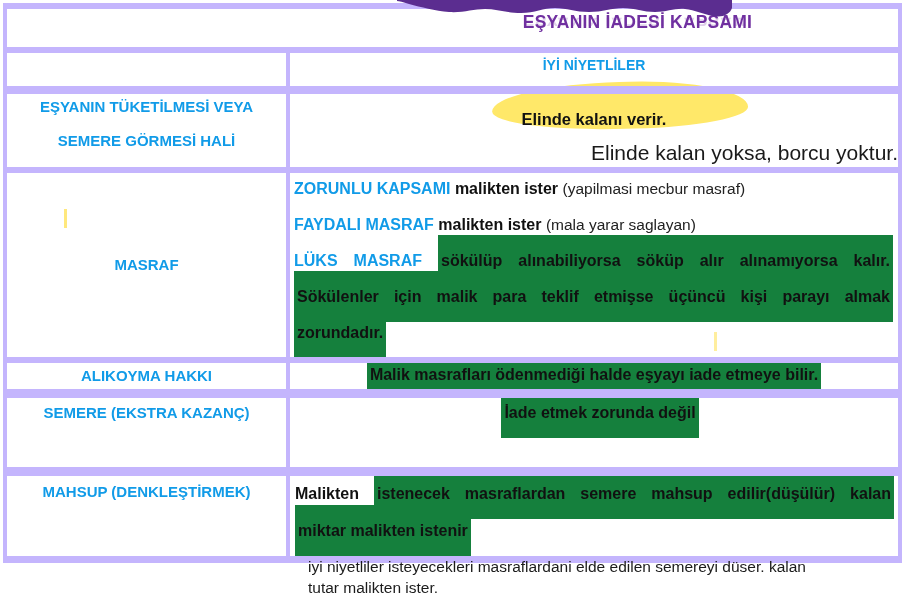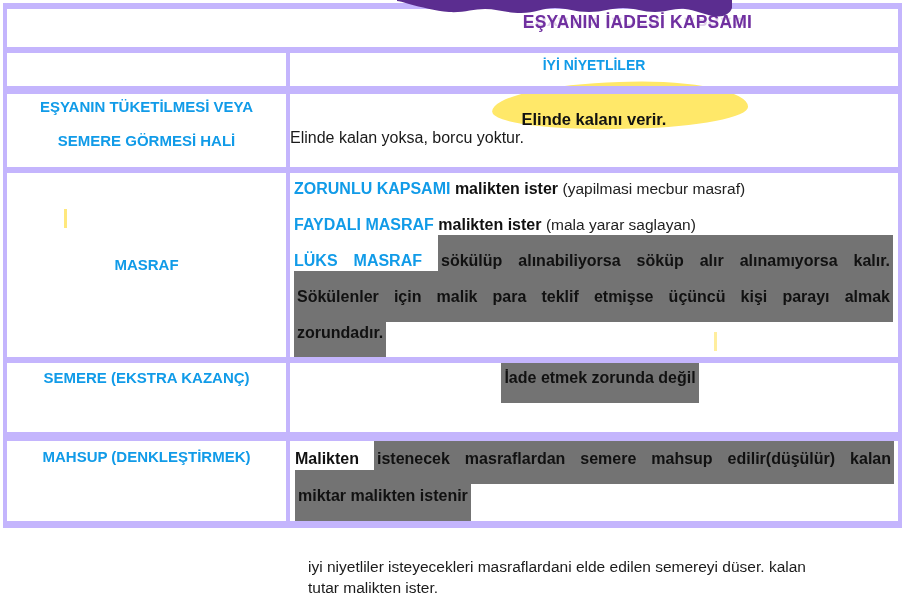--- a/index.html
+++ b/index.html
@@ -44,29 +44,29 @@
     color:#119BE8;font-weight:bold;font-size:15px;line-height:18px;text-align:center;
   }
   .left-mid{vertical-align:middle !important;text-align:center;}
   
   .colhead{
     color:#119BE8;font-weight:bold;font-size:14px;line-height:19px;
     text-align:center;padding-top:3px;
   }
   
   .r1-line1{font-weight:bold;font-size:16.5px;text-align:center;margin-top:16px;position:relative;z-index:3;}
-  .r1-line2{font-size:16px;text-align:left;color:#1a1a1a;}
+  .r1-line2{font-size:21px;text-align:right;margin-top:12px;color:#1a1a1a;}
   
   .m-cell{padding:4px 5px 0 4px !important;}
   .m-line{font-size:16px;line-height:23px;margin-bottom:13px;white-space:nowrap;}
   .m-just{white-space:normal;text-align:justify;text-align-last:justify;}
   .term{color:#119BE8;font-weight:bold;}
   .bld{font-weight:bold;color:#111;}
   .paren{font-weight:normal;color:#222;font-size:15.5px;}
-  .hl{background:#737373;padding:17px 3px;}
+  .hl{background:#15803d;padding:17px 3px;}
   .row3-text{font-weight:bold;font-size:16px;line-height:19px;text-align:center;padding-top:2px;}
   .row4-text{font-weight:bold;font-size:16px;line-height:19px;text-align:center;padding-top:5px;margin-left:12px;}
   .r5-left{padding-top:7px !important;}
   .r5-cell{padding:6px 4px 0 5px !important;}
   .r5-line{font-size:16px;line-height:24px;margin-bottom:13px;font-weight:bold;}
   
   .ellipse{
     position:absolute;left:492px;top:82px;width:256px;height:47px;z-index:1;
     background:#FFE869;border-radius:52% 48% 46% 54% / 58% 62% 42% 46%;
     transform:rotate(-1.5deg);
@@ -131,20 +131,28 @@
       </td>
       <td class="outer-r m-cell">
         <div class="m-line"><span class="term">ZORUNLU KAPSAMI</span> <span class="bld">malikten ister</span> <span class="paren">(yapilmasi mecbur masraf)</span></div>
         <div class="m-line"><span class="term">FAYDALI MASRAF</span> <span class="bld">malikten ister</span> <span class="paren">(mala yarar saglayan)</span></div>
         <div class="m-line m-just"><span class="term">LÜKS MASRAF</span> <span class="hl bld">sökülüp alınabiliyorsa söküp alır alınamıyorsa kalır.</span></div>
         <div class="m-line m-just"><span class="hl bld">Sökülenler için malik para teklif etmişse üçüncü kişi parayı almak</span></div>
         <div class="m-line"><span class="hl bld">zorundadır.</span></div>
       </td>
     </tr>
 
+    <tr class="r3">
+      <td class="outer-l left-mid">
+        <div class="lbl">ALIKOYMA HAKKI</div>
+      </td>
+      <td class="outer-r">
+        <div class="row3-text"><span class="hl">Malik masrafları ödenmediği halde eşyayı iade etmeye bilir.</span></div>
+      </td>
+    </tr>
 
     <tr class="r4">
       <td class="outer-l">
         <div class="lbl" style="margin-top:6px;">SEMERE (EKSTRA KAZANÇ)</div>
       </td>
       <td class="outer-r">
         <div class="row4-text"><span class="hl">İade etmek zorunda değil</span></div>
       </td>
     </tr>
 

